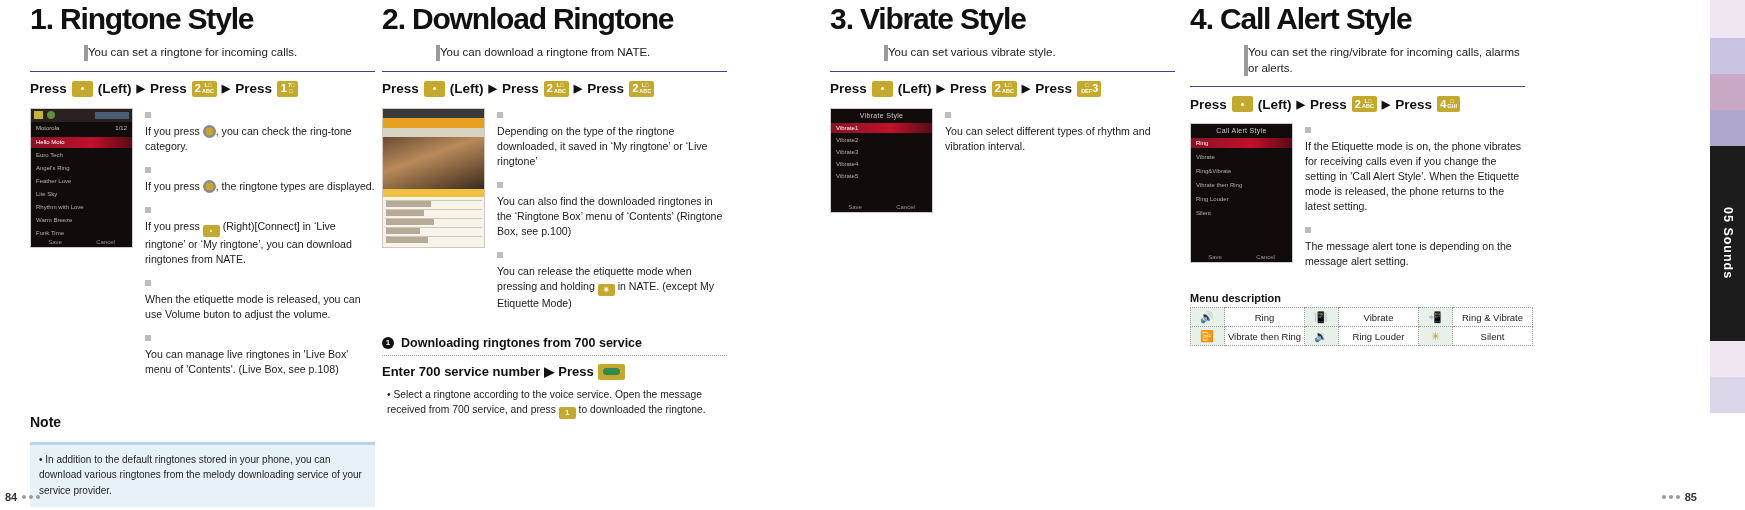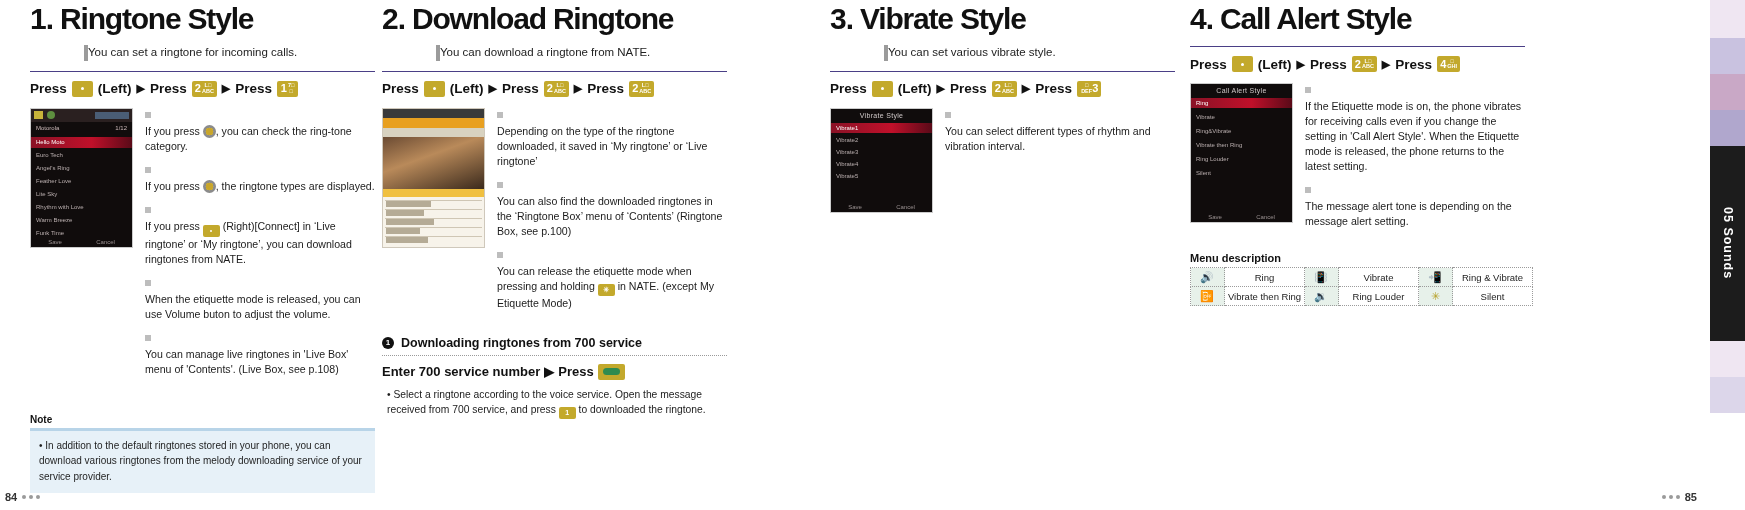--- a/index.html
+++ b/index.html
@@ -146,21 +146,21 @@
     font-size:13px; font-weight:bold; color:#111;
   }
   .subsec .note-bul {
     margin-top:7px; font-size:10.3px; line-height:1.5; color:#1c1c1c;
     padding-left:5px;
   }
 
   
   .notebox { margin-top:28px; }
   .notebox .ntitle {
-    font-size:10px; font-weight:bold; color:#111; padding-bottom:3px;
+    font-size:14px; font-weight:bold; color:#111; padding-bottom:12px;
   }
   .notebox .nbar { height:3px; background:#b8d4e8; }
   .notebox .nbody {
     background:#e7f1f8; padding:7px 9px 9px 9px;
     font-size:10px; line-height:1.55; color:#1f1f1f;
   }
 
   
   .menudesc { margin-top:14px; }
   .menudesc .mtitle { font-size:11px; font-weight:bold; color:#111; margin-bottom:3px; }
@@ -424,20 +424,24 @@
         </li>
     </ul>
   </div>
 </div>
 
 <div class="col c4">
   <div class="h1row">
     <div class="h1num">4.</div>
     <div class="h1txt">Call Alert Style</div>
   </div>
+  <div class="subline">
+    <div class="bar"></div>
+    <div class="txt">You can set the ring/vibrate for incoming calls, alarms or alerts.</div>
+  </div>
   <div class="rule"></div>
 
   <div class="pressrow">
     <span>Press</span>
     <span class="key dot"></span>
     <span>(Left)</span>
     <span class="arrow">▶</span>
     <span>Press</span>
     <span class="key">
       <span class="big">2</span>

